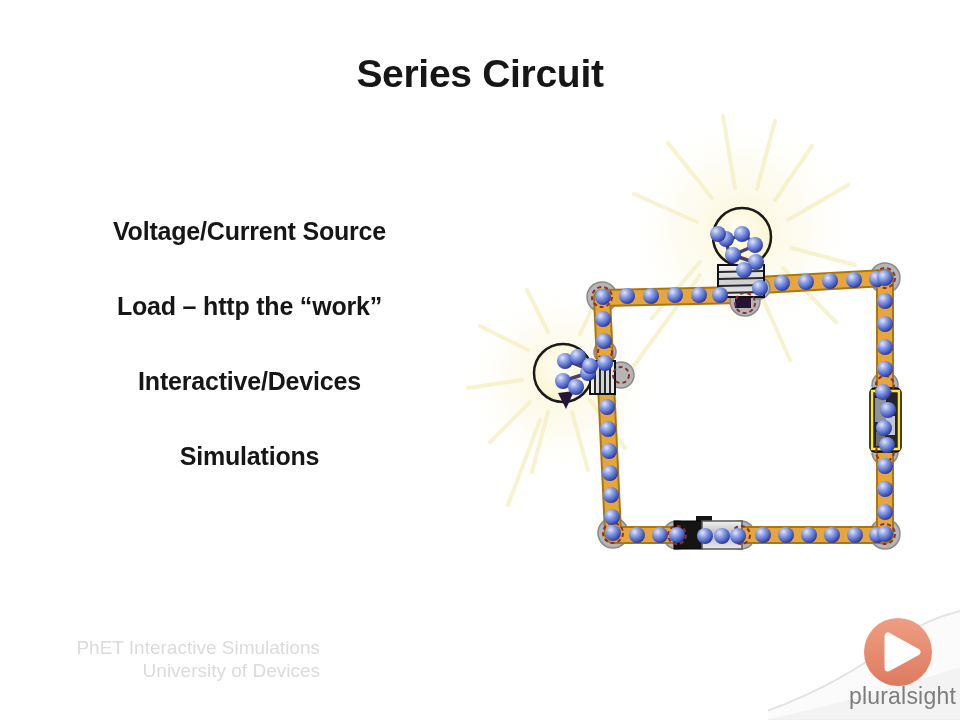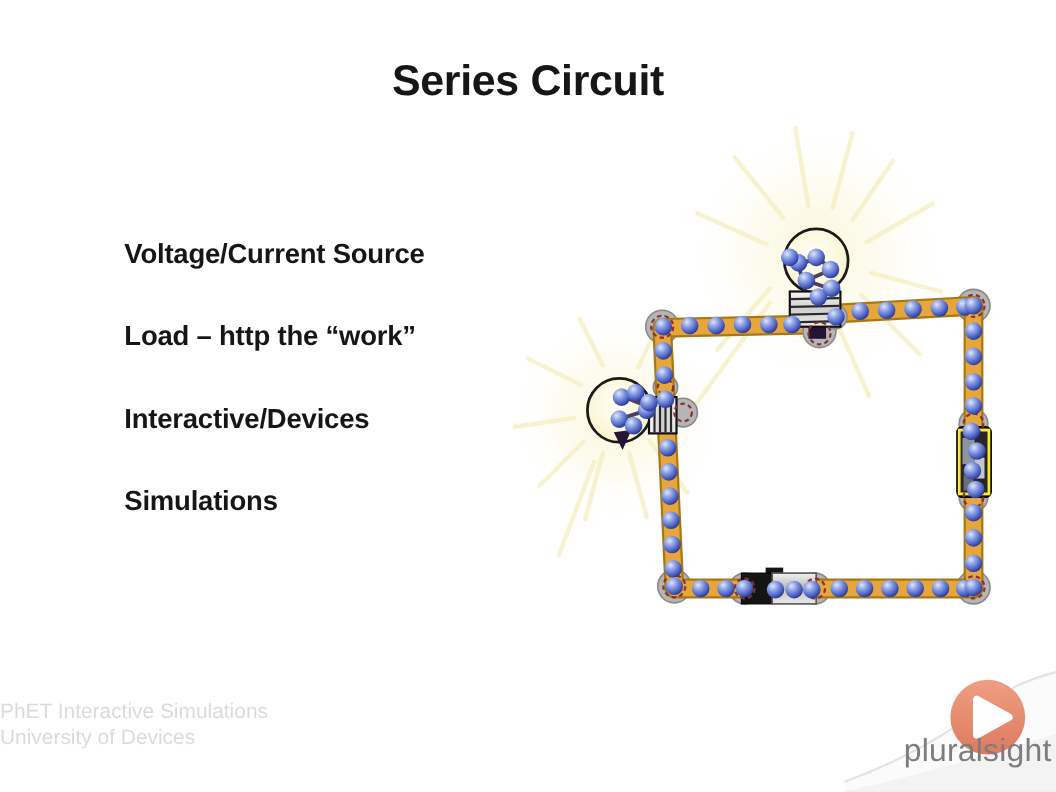--- a/index.html
+++ b/index.html
@@ -8,29 +8,29 @@
     --electron_blue:#5b72cc; --glow_yellow:#f5efc0; --junction_gray:#b5b5b5;
     --junction_dash_red:#8b2f2f; --component_highlight:#ffe92a;
     --battery_black:#141414; --battery_silver:#d9d9d9; --bulb_outline:#1a1a1a;
   }
   html,body{margin:0;padding:0;}
   body{width:960px;height:720px;overflow:hidden;position:relative;
        font-family:"Liberation Sans",sans-serif;background:var(--background);}
   .slide{position:absolute;inset:0;background:var(--background);}
   .title{position:absolute;top:52px;left:0;right:0;margin:0;text-align:center;
          font-size:39px;font-weight:700;color:var(--text);letter-spacing:-0.3px;}
-  .bullets{position:absolute;left:113px;top:218px;margin:0;padding:0;list-style:none;}
+  .bullets{position:absolute;left:113px;top:218px;margin:0;padding:0;list-style:none;text-align:center;}
   .bullets li{font-size:25px;font-weight:700;color:var(--text);line-height:26px;
               margin:0 0 49px 0;white-space:nowrap;letter-spacing:-0.2px;}
   .circuit-svg{position:absolute;inset:0;}
-  .attribution{position:absolute;left:0;top:636px;width:276px;text-align:left;
-               font-size:19px;line-height:23px;color:var(--attribution_text);}
+  .attribution{position:absolute;left:0;top:636px;width:276px;text-align:right;
+               font-size:19px;line-height:23px;color:var(--attribution_text);padding-left:44px;}
   .logo{position:absolute;right:0;bottom:0;width:192px;height:114px;}
   .logo svg{position:absolute;inset:0;}
-  .wordmark{position:absolute;right:4px;bottom:20px;font-size:29px;
+  .wordmark{position:absolute;right:4px;bottom:10px;font-size:23px;
             color:var(--logo_text);letter-spacing:0.2px;}
   
   .wire-edge{stroke:var(--wire_edge);stroke-width:18;fill:none;stroke-linecap:round;}
   .wire-main{stroke:var(--wire);stroke-width:14;fill:none;stroke-linecap:round;}
   .jc{fill:var(--junction_gray);stroke:#8a8a8a;stroke-width:1.5;}
   .jdash{fill:none;stroke:var(--junction_dash_red);stroke-width:2;stroke-dasharray:4 3;}
   .ray{stroke:var(--glow_yellow);stroke-width:4;stroke-linecap:round;opacity:.75;}
   .filament{fill:none;stroke:#3c2a55;stroke-width:3.5;stroke-linejoin:round;opacity:.9;}
   .basestripe{stroke:#2a2a2a;stroke-width:2;}
 </style>

